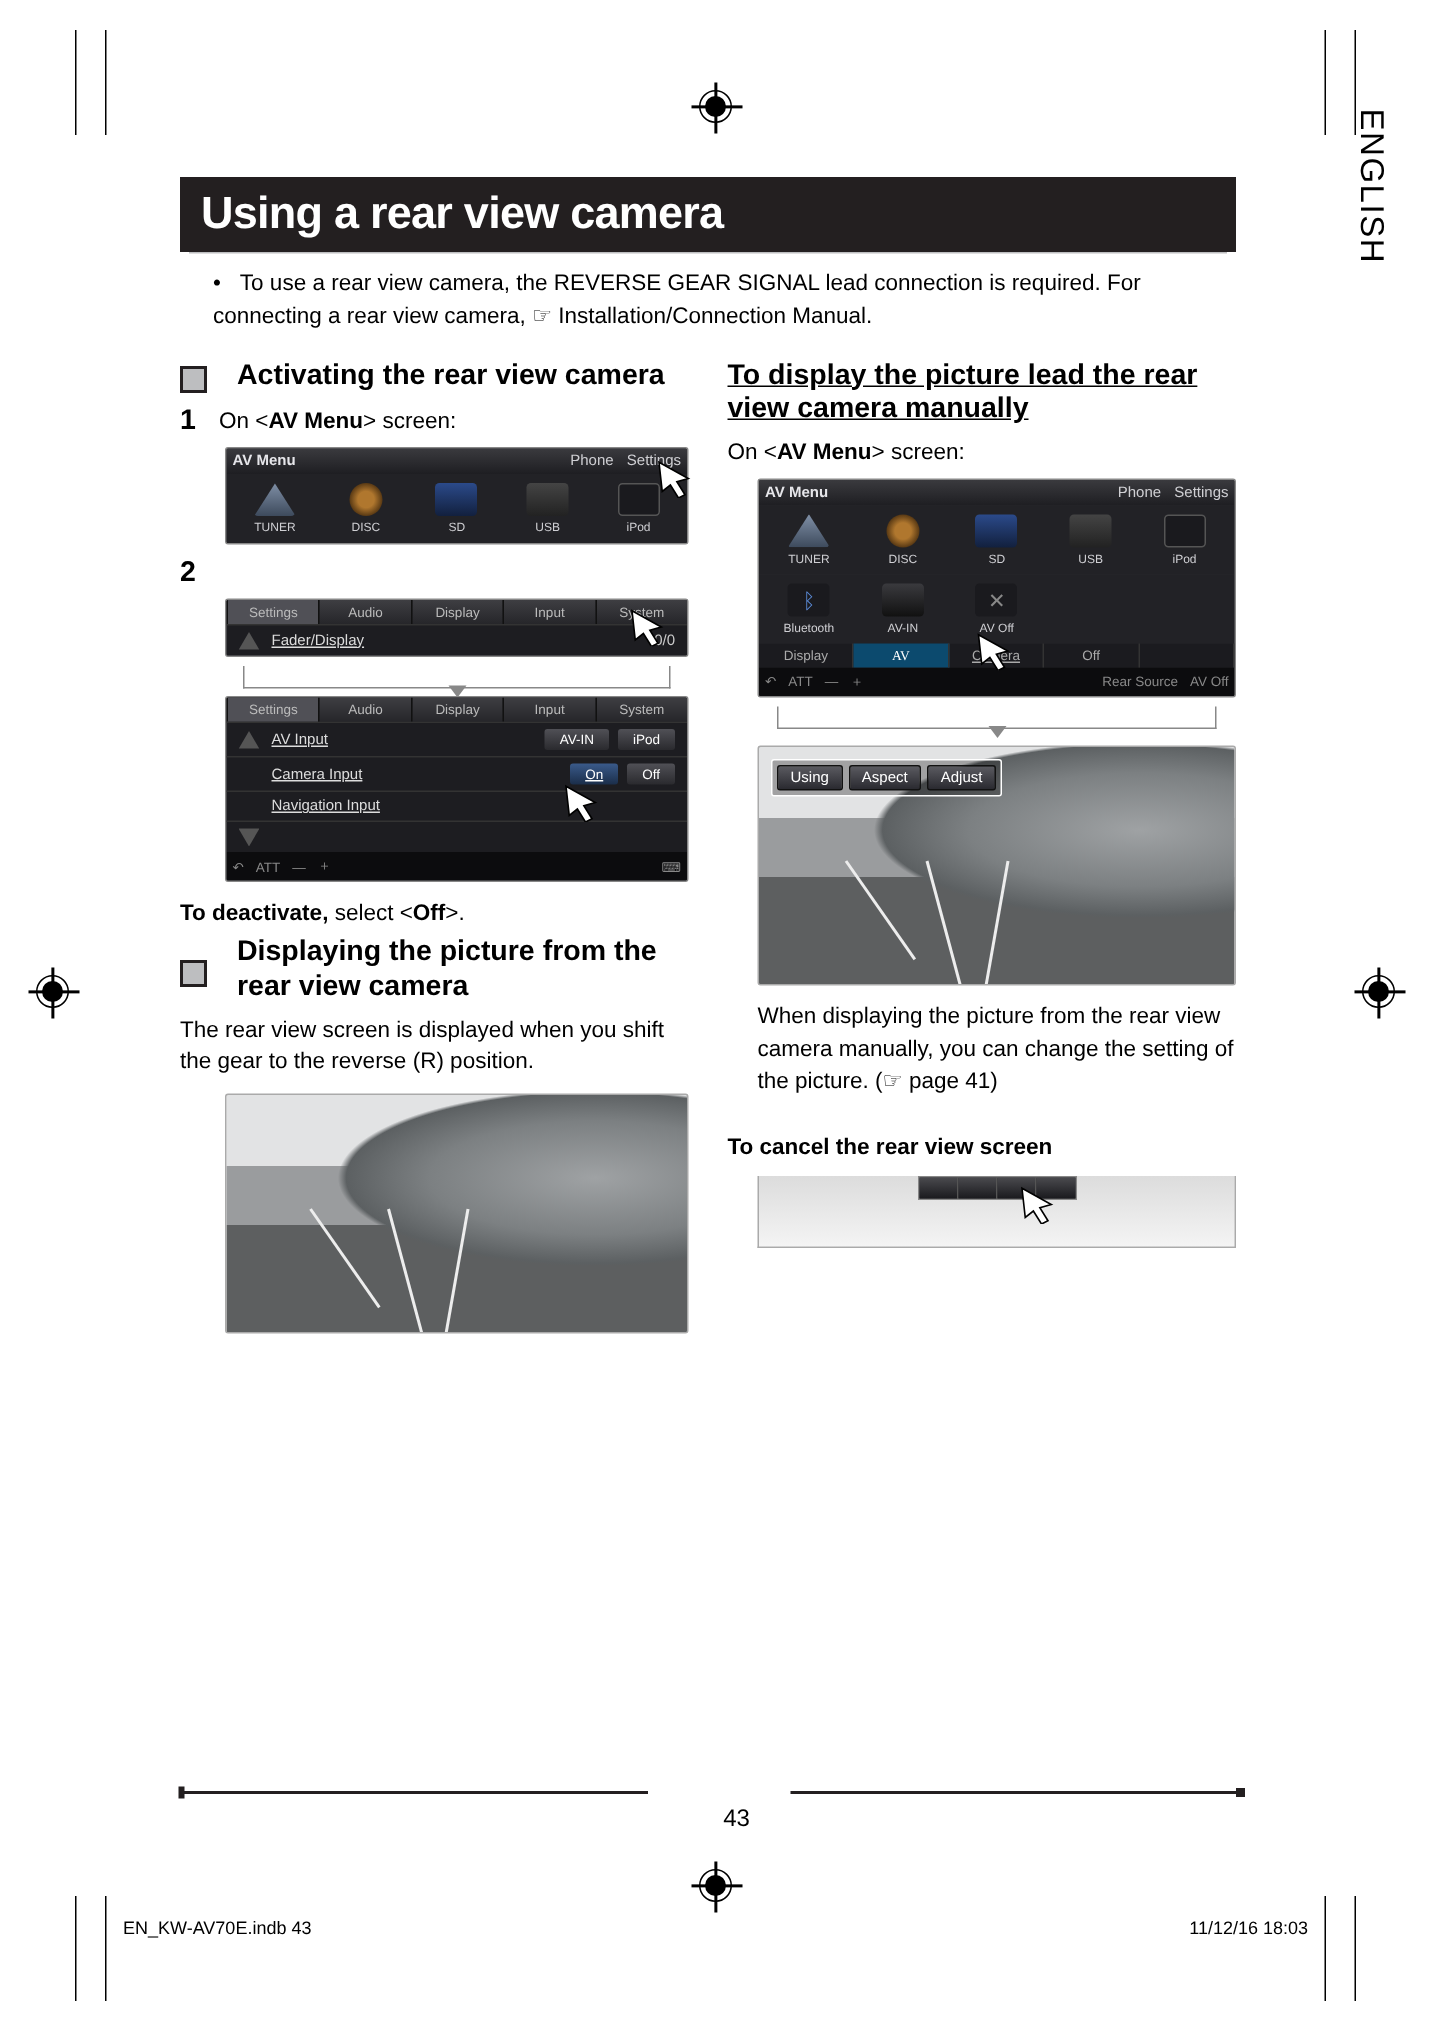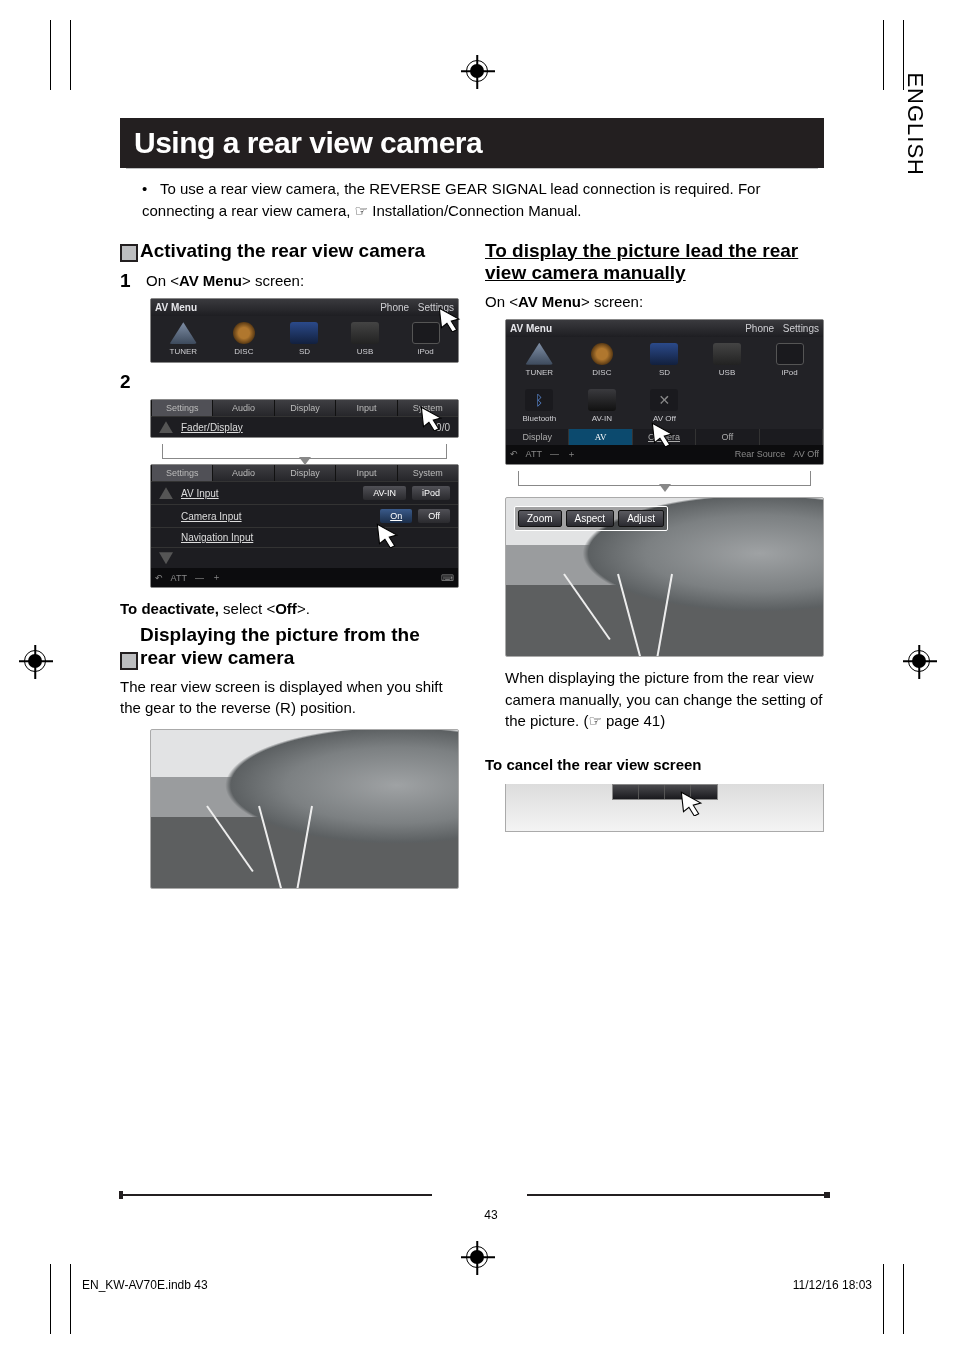--- a/index.html
+++ b/index.html
@@ -92,22 +92,22 @@
 
   .columns {
     display: flex;
     gap: 26px;
     margin-right: 38px;
   }
   .col { flex: 1 1 0; min-width: 0; }
 
   .sec-head {
     display: flex;
-    align-items: flex-end;
-    gap: 2px;
+    align-items: center;
+    gap: 20px;
     margin-bottom: 6px;
   }
   .sec-box {
     width: 18px; height: 18px;
     border: 2px solid #231f20;
     background: #bdbec0;
     flex: 0 0 auto;
     margin-top: 4px;
   }
   .sec-title {
@@ -255,21 +255,21 @@
   }
   .cancel-bar .slot { width:26px; height:14px; border-right:1px solid #555; background:linear-gradient(#4a4a4e,#1a1a1e);}
   .cancel-bar .slot:last-child{border:none;}
   .cancel-bar .cursor { left:54%; top:6px; }
 
   .page-num {
     position:absolute;
     left:0; right:0; bottom: -18px;
     text-align:center;
     font-family: "Myriad Pro", Arial, sans-serif;
-    font-size: 12px;
+    font-size: 16px;
   }
   .page-rule {
     position:absolute; bottom: 8px; height:2px; background:#231f20;
   }
   .page-rule.left { left:0; width:42%; }
   .page-rule.right { right:38px; width:40%; }
   .page-rule.right::after{
     content:""; position:absolute; right:-6px; top:-2px; width:6px; height:6px; background:#231f20;
   }
   .page-rule.left::before{
@@ -561,21 +561,21 @@
             </svg>
         </div>
       </div>
 
       <div class="connector" style="margin-left:20px">
           <div class="tip"></div>
         </div>
 
       <div class="camera-img second" style="margin-left:20px">
         <div class="pill-row">
-          <div class="pill">Zoom</div>
+          <div class="pill">Using</div>
           <div class="pill">Aspect</div>
           <div class="pill">Adjust</div>
         </div>
         <div class="road-line rl1"></div>
         <div class="road-line rl2"></div>
         <div class="road-line rl3"></div>
       </div>
 
       <div class="body-text" style="margin:6px 0 22px 20px">
         <span>When displaying the picture from the rear view camera manually, you can change the setting of the picture. (</span><span class="ref">☞</span><span> page 41)</span>

